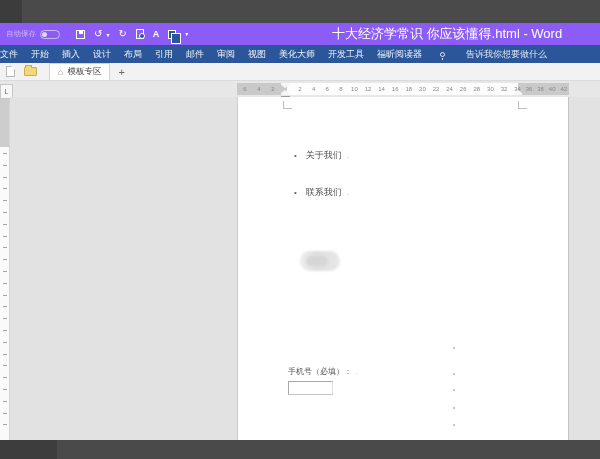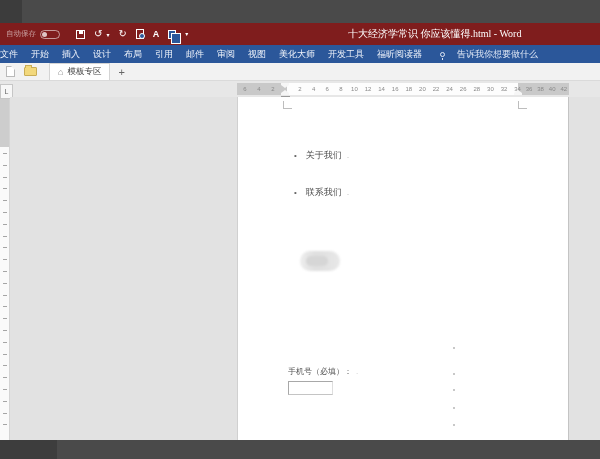--- a/index.html
+++ b/index.html
@@ -5,40 +5,40 @@
   * { margin:0; padding:0; box-sizing:border-box; }
   html,body { width:600px; height:459px; }
   body { font-family:"Liberation Sans","DejaVu Sans",sans-serif; overflow:hidden; }
   #root { position:relative; width:600px; height:459px; background:#e2e2e2; overflow:hidden; }
 
   
   .desktop-top { position:absolute; left:0; top:0; width:600px; height:23px; background:#4a4a4a; }
   .desktop-corner { position:absolute; left:0; top:0; width:22px; height:23px; background:#3c3c3c; }
 
   
-  .titlebar { position:absolute; left:0; top:23px; width:600px; height:22px; background:#7f1d1d; }
+  .titlebar { position:absolute; left:0; top:23px; width:600px; height:22px; background:#8b5cf6; }
   .autosave { position:absolute; left:6px; top:0; height:22px; display:flex; align-items:center; gap:4px; }
   .autosave-label { font-size:7.5px; color:rgba(255,255,255,.55); }
   .toggle { width:20px; height:9px; border:1px solid rgba(255,255,255,.55); border-radius:5px; position:relative; }
   .toggle-knob { position:absolute; left:1px; top:1px; width:5px; height:5px; border-radius:50%; background:rgba(255,255,255,.75); }
   .qat { position:absolute; left:76px; top:0; height:22px; display:flex; align-items:center; gap:9px; }
   .qat-btn { color:#fff; font-size:10px; line-height:10px; display:flex; align-items:center; }
   .icon-save { width:9px; height:9px; border:1px solid #fff; position:relative; }
   .icon-save::before { content:""; position:absolute; left:2px; top:0; width:4px; height:3px; background:#fff; }
   .icon-preview { width:8px; height:10px; border:1px solid #fff; position:relative; }
   .icon-preview::after { content:""; position:absolute; right:-2px; bottom:-1px; width:4px; height:4px; border:1px solid #fff; border-radius:50%; background:#2b579a; }
   .icon-pages { width:8px; height:9px; border:1px solid #fff; position:relative; background:#2b579a; }
   .icon-pages::before { content:""; position:absolute; left:2px; top:2px; width:8px; height:9px; border:1px solid #fff; background:#2b579a; }
   .qat-caret { font-size:6px; color:#fff; margin-left:-5px; }
-  .win-title { position:absolute; left:348px; top:0; height:22px; display:flex; align-items:center; font-size:10px; color:#fff; white-space:nowrap;font-family:Liberation Serif, serif; }
+  .win-title { position:absolute; left:332px; top:0; height:22px; display:flex; align-items:center; font-size:13px; color:#fff; white-space:nowrap; }
 
   
   .tabrow { position:absolute; left:0; top:45px; width:600px; height:18px; background:#2b579a; display:flex; align-items:center; gap:13px; }
   .rtab { font-size:9px; color:#eef2fa; white-space:nowrap; cursor:default; }
-  .tellme { display:flex; align-items:center; gap:12px; margin-left:10px; }
+  .tellme { display:flex; align-items:center; gap:21px; margin-left:10px; }
   .bulb { width:5px; height:5px; border:1px solid #dfe7f5; border-radius:50%; position:relative; }
   .bulb::after { content:""; position:absolute; left:1px; top:5px; width:1px; height:2px; background:#dfe7f5; }
   .tellme-label { font-size:9px; color:#dfe7f5; white-space:nowrap; }
 
   
   .doctabbar { position:absolute; left:0; top:63px; width:600px; height:18px; background:#f2f2f2; border-bottom:1px solid #dadada; display:flex; align-items:center; }
   .icon-newdoc { width:9px; height:11px; background:#fff; border:1px solid #b9b9b9; margin-left:6px; position:relative; }
   .icon-newdoc::after { content:""; position:absolute; right:-1px; top:-1px; border-style:solid; border-width:0 4px 4px 0; border-color:transparent #f2f2f2 transparent transparent; }
   .icon-folder { width:13px; height:9px; background:#f2d87c; border:1px solid #c9ad56; border-radius:1px; margin-left:9px; position:relative; }
   .icon-folder::before { content:""; position:absolute; left:0; top:-3px; width:5px; height:2px; background:#f2d87c; border:1px solid #c9ad56; border-bottom:none; }

